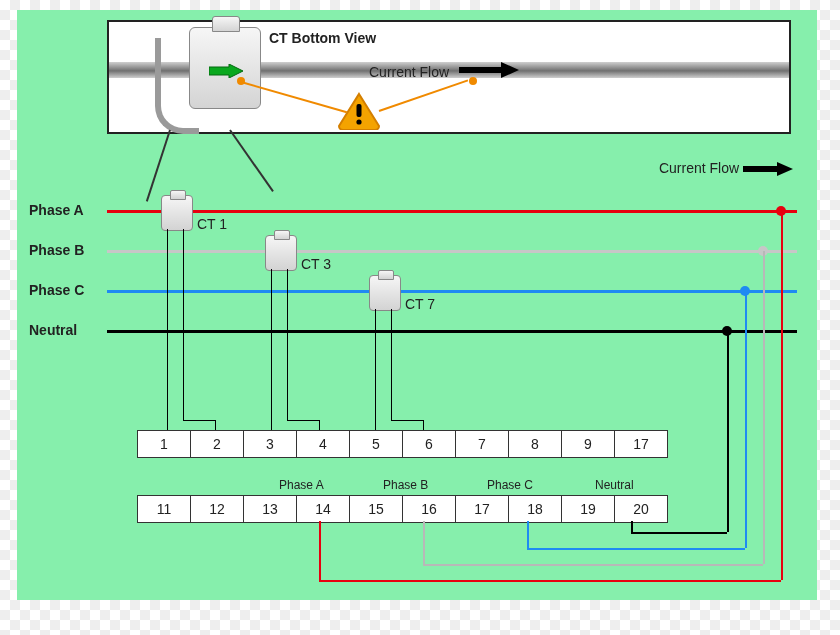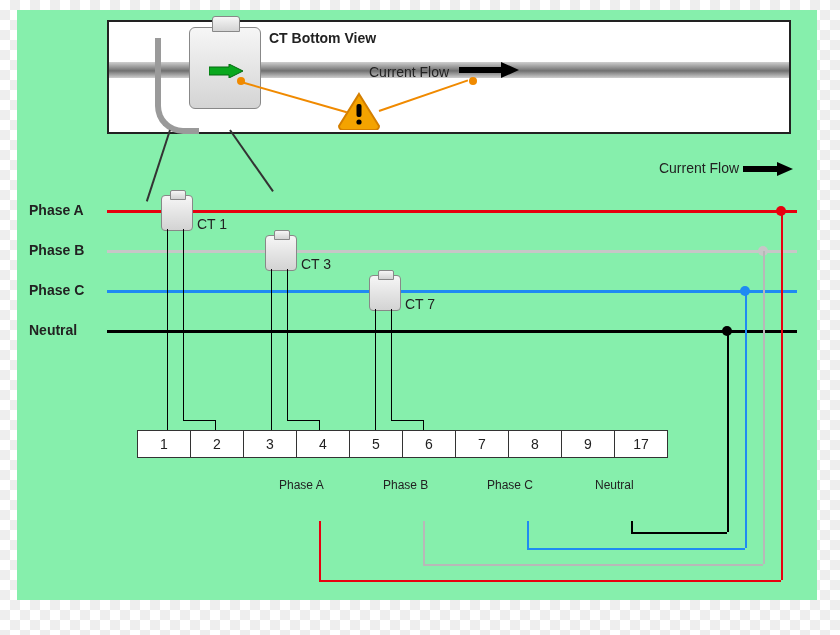--- a/index.html
+++ b/index.html
@@ -200,20 +200,32 @@
       <div class="cell">2</div>
       <div class="cell">3</div>
       <div class="cell">4</div>
       <div class="cell">5</div>
       <div class="cell">6</div>
       <div class="cell">7</div>
       <div class="cell">8</div>
       <div class="cell">9</div>
       <div class="cell">17</div>
     </div>
+  <div class="terms" style="top:485px" id="terms-bot">
+      <div class="cell">11</div>
+      <div class="cell">12</div>
+      <div class="cell">13</div>
+      <div class="cell">14</div>
+      <div class="cell">15</div>
+      <div class="cell">16</div>
+      <div class="cell">17</div>
+      <div class="cell">18</div>
+      <div class="cell">19</div>
+      <div class="cell">20</div>
+    </div>
 
   <span class="txt" style="left:262px;top:468px;font-size:12px">Phase A</span>
   <span class="txt" style="left:366px;top:468px;font-size:12px">Phase B</span>
   <span class="txt" style="left:470px;top:468px;font-size:12px">Phase C</span>
   <span class="txt" style="left:578px;top:468px;font-size:12px">Neutral</span>
 
   <div class="vwire" style="left:764px;top:201px;height:369px;border-left:2px solid #e7000f"></div>
   <div class="vwireH" style="left:302px;top:570px;width:462px;border-top:2px solid #e7000f"></div>
   <div class="vwire" style="left:302px;top:511px;height:59px;border-left:2px solid #e7000f"></div>
 

